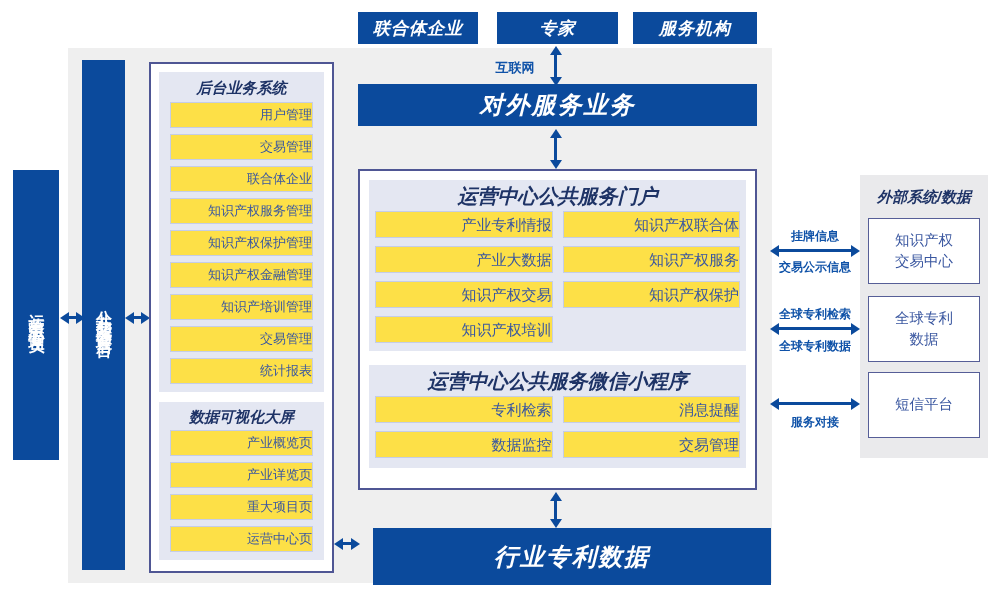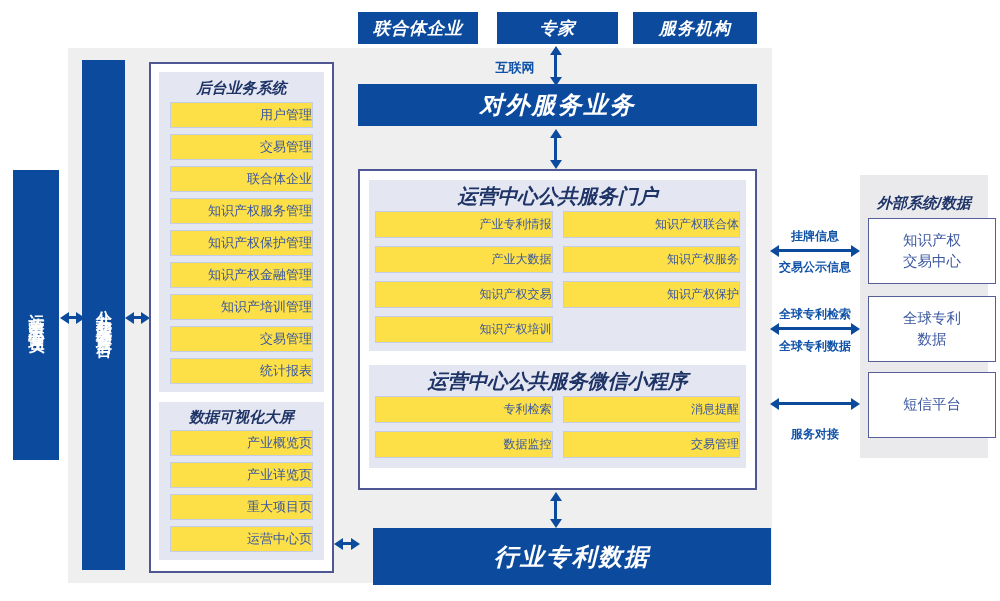--- a/index.html
+++ b/index.html
@@ -32,26 +32,26 @@
   .left-panel .panel-header{font-size:15px;height:30px;line-height:32px;}
   .left-panel .item{height:26px;line-height:24px;font-size:13px;margin-bottom:6px;}
   .left-panel .item:last-child{margin-bottom:0;}
   .viz-panel{margin-top:10px;}
   .viz-panel .panel-header{height:28px;line-height:30px;}
 
   
   .portal-panel{margin:9px 9px 0 9px;padding:0 6px 8px 6px;}
   .portal-panel .panel-header{font-size:20px;height:31px;line-height:33px;}
   .grid2{display:grid;grid-template-columns:1fr 1fr;gap:8px 10px;}
-  .grid2 .item{height:27px;line-height:25px;font-size:12px;}
+  .grid2 .item{height:27px;line-height:25px;font-size:15px;}
   .mini-panel{margin-top:14px;padding-bottom:10px;}
 
   
-  .right-panel .panel-header{font-size:15px;padding-top:19px;font-weight:bold;color:var(--header_text);text-align:center;}
-  .ext-box{position:absolute;left:8px;width:128px;height:66px;background:#fff;border:1px solid #565e97;
+  .right-panel .panel-header{font-size:15px;padding-top:13px;font-weight:bold;color:var(--header_text);text-align:center;}
+  .ext-box{position:absolute;left:8px;width:112px;height:66px;background:#fff;border:1px solid #565e97;
     color:var(--item_text);font-size:14.5px;display:flex;align-items:center;justify-content:center;
     text-align:center;white-space:pre-line;line-height:1.45;}
 
   
   .h-arrow{position:absolute;height:3px;background:var(--primary);}
   .h-arrow::before{content:"";position:absolute;left:-9px;top:50%;transform:translateY(-50%);
     border-top:6px solid transparent;border-bottom:6px solid transparent;border-right:9px solid var(--primary);}
   .h-arrow::after{content:"";position:absolute;right:-9px;top:50%;transform:translateY(-50%);
     border-top:6px solid transparent;border-bottom:6px solid transparent;border-left:9px solid var(--primary);}
   .v-arrow{position:absolute;width:3px;background:var(--primary);}
@@ -145,15 +145,15 @@
   </div>
 
   <div class="h-arrow" style="left:779px;top:249px;width:72px;"></div>
   <div class="h-arrow" style="left:779px;top:327px;width:72px;"></div>
   <div class="h-arrow" style="left:779px;top:402px;width:72px;"></div>
 
   <div class="link-label" style="left:760px;top:228px;">挂牌信息</div>
   <div class="link-label" style="left:760px;top:259px;">交易公示信息</div>
   <div class="link-label" style="left:760px;top:306px;">全球专利检索</div>
   <div class="link-label" style="left:760px;top:338px;">全球专利数据</div>
-  <div class="link-label" style="left:760px;top:414px;margin-top:12px;">服务对接</div>
+  <div class="link-label" style="left:760px;top:414px;">服务对接</div>
 
 </div>
 
 </body></html>

